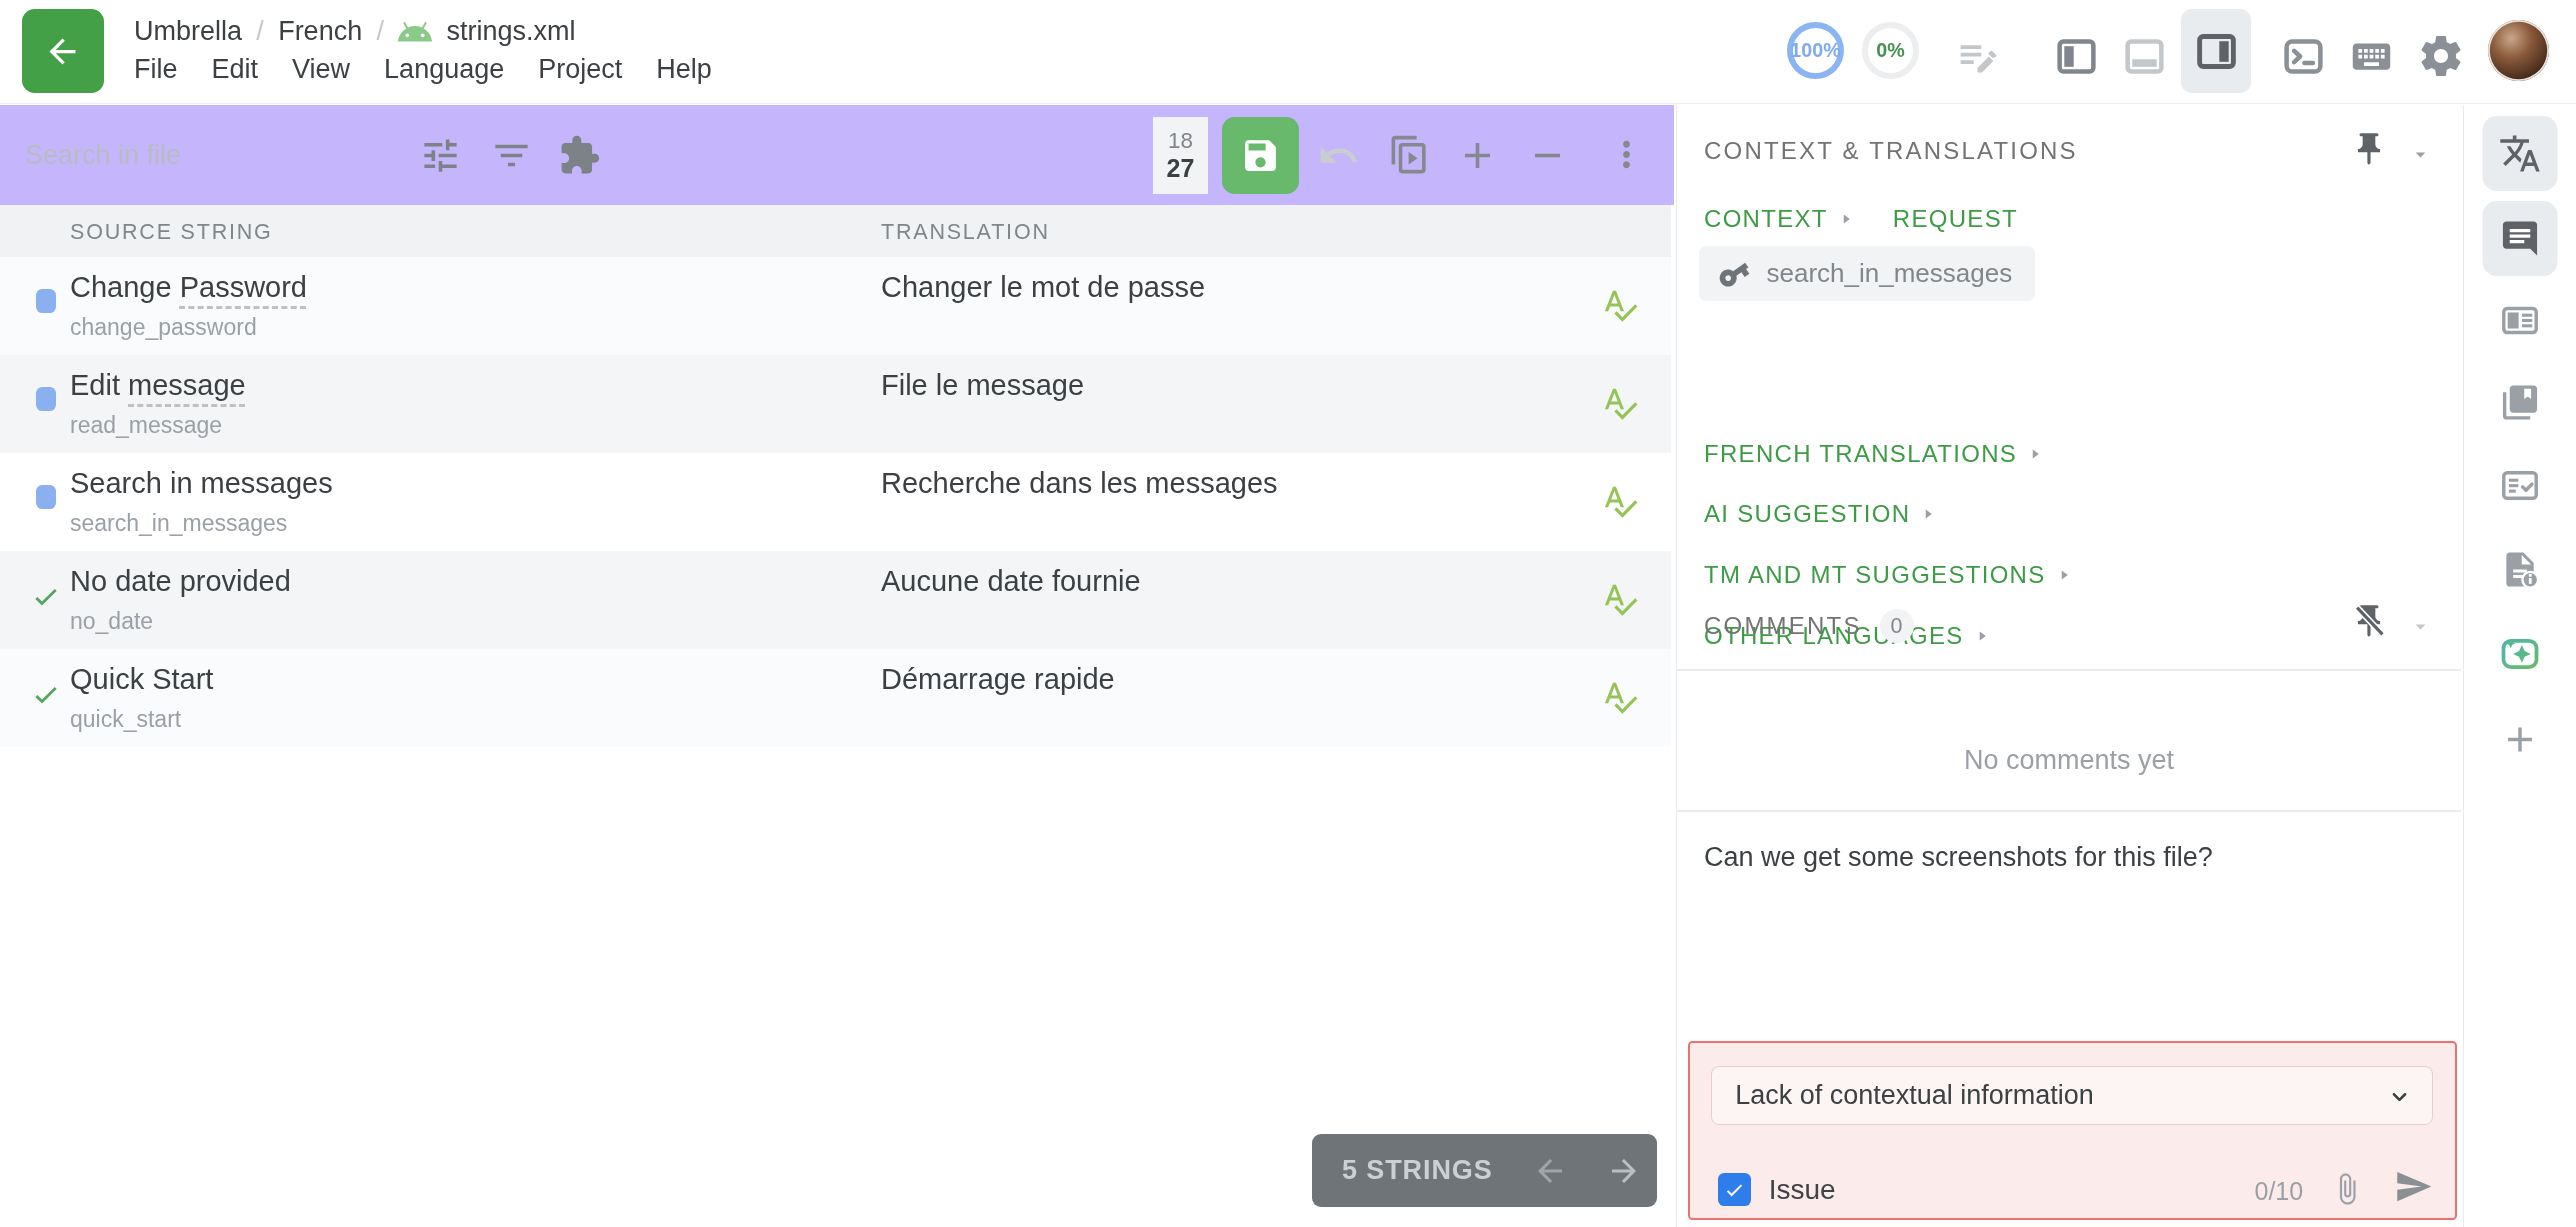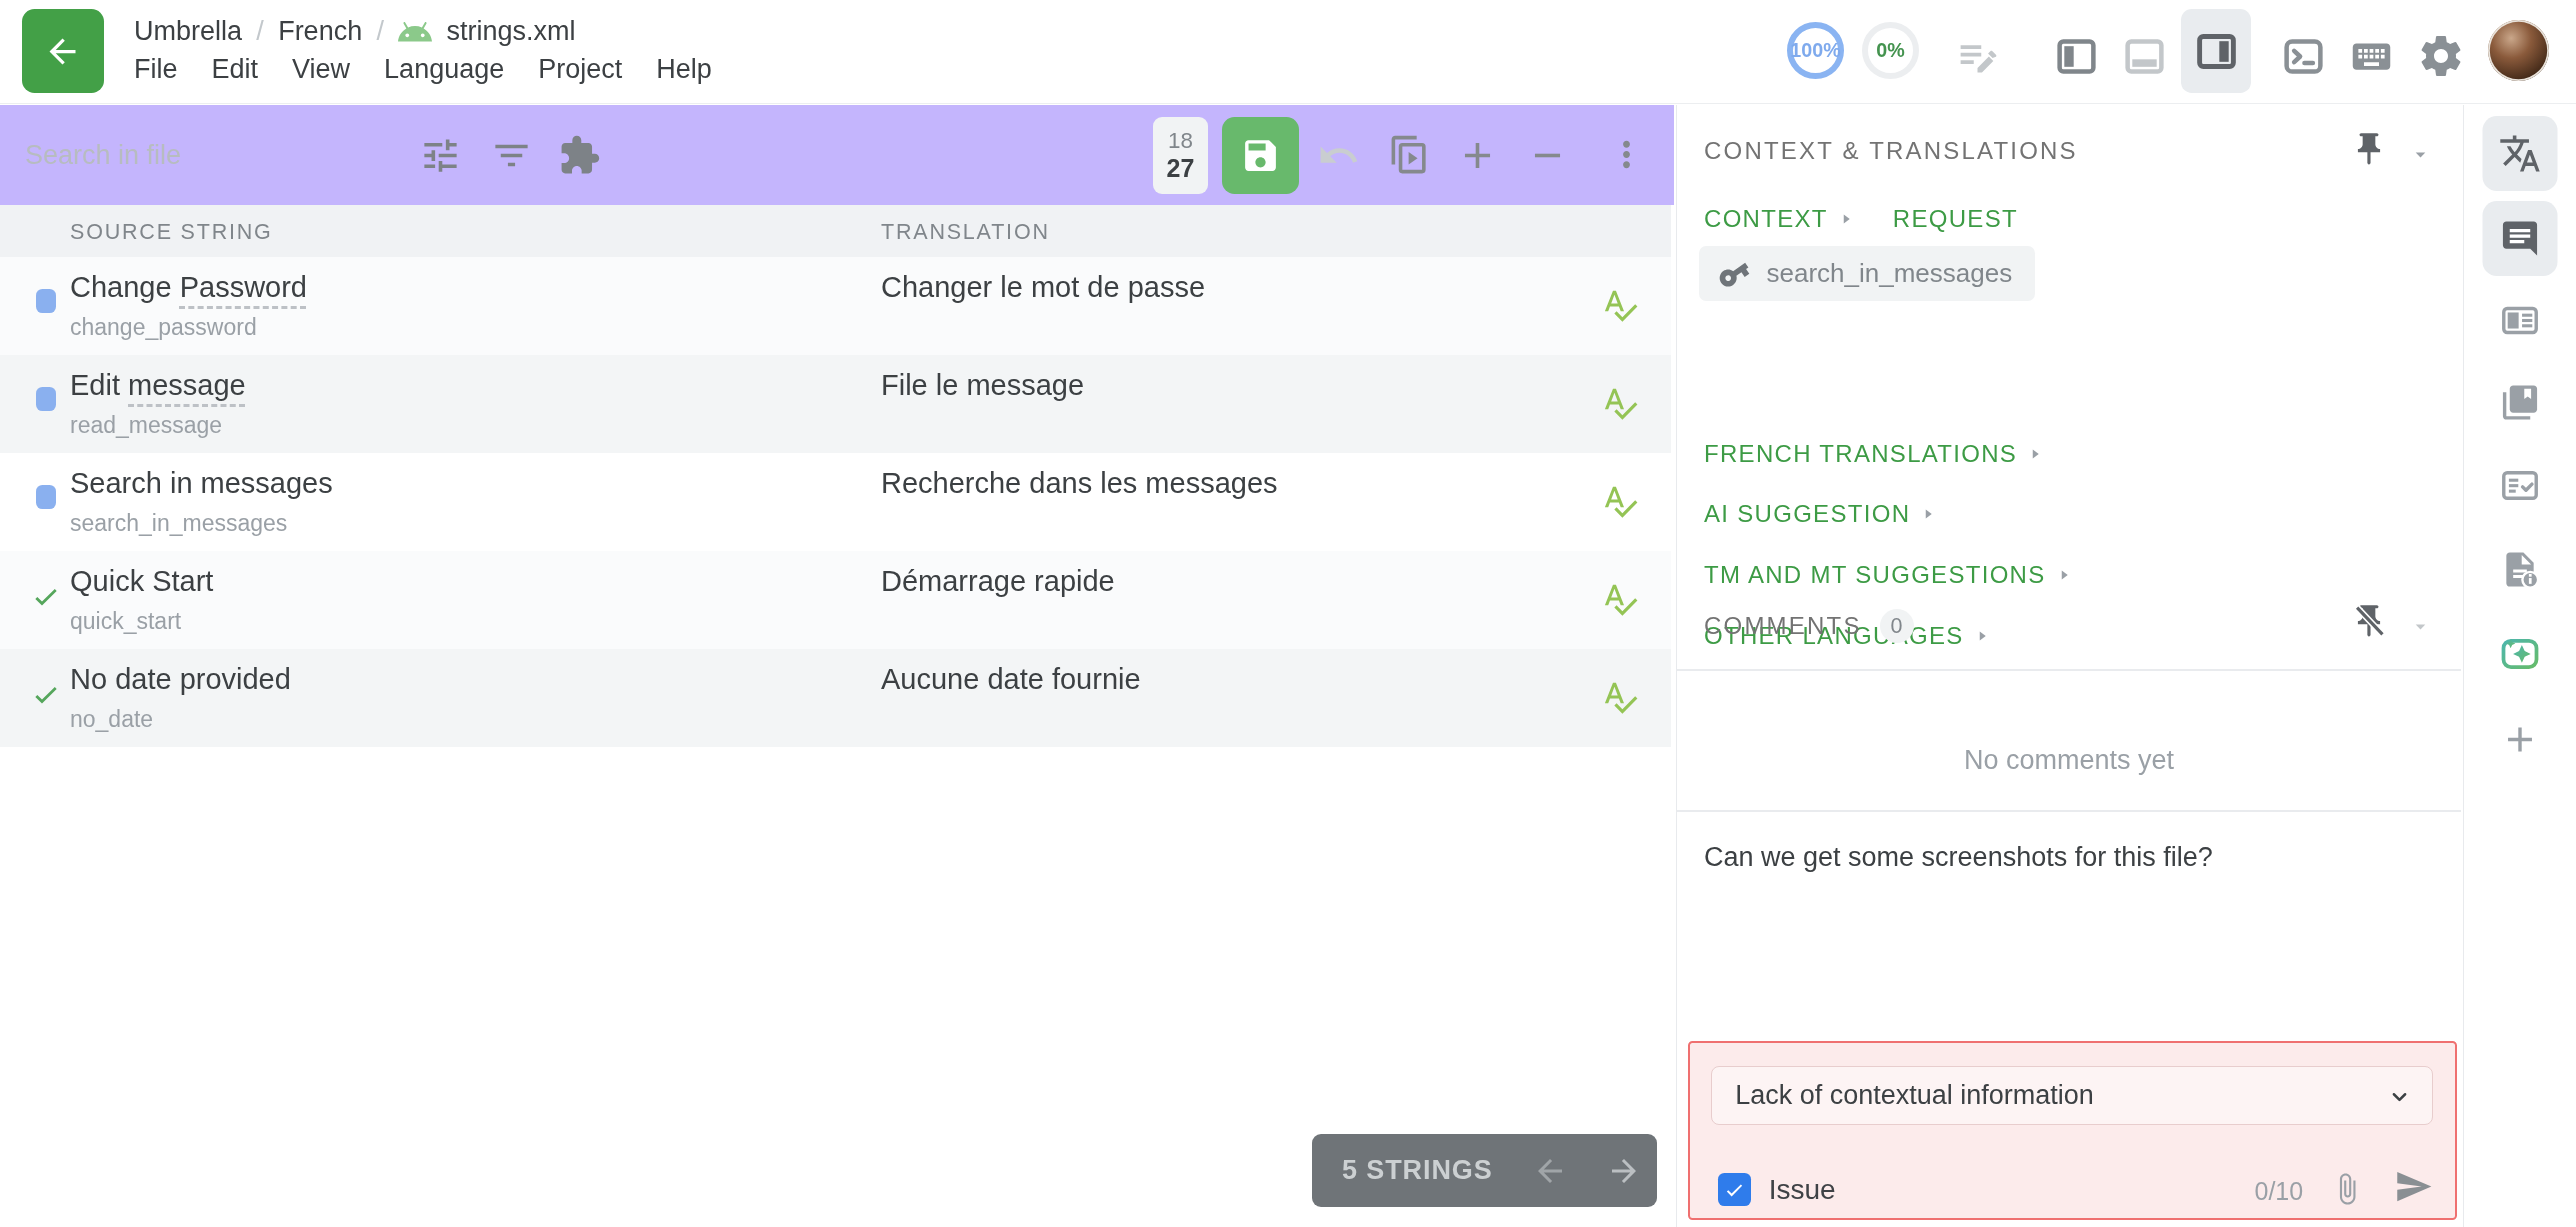--- a/index.html
+++ b/index.html
@@ -20,21 +20,21 @@
   #panel-right-wrap { position:absolute; left:2181px; top:9px; width:70px; height:84px; background:#e9ecef; border-radius:10.7px; display:flex; align-items:center; justify-content:center; cursor:pointer; }
   #avatar { position:absolute; left:2488px; top:19.7px; width:61px; height:61px; border-radius:50%; cursor:pointer;
     background:radial-gradient(circle at 38% 30%, #caa78a 0%, #8a5a3b 35%, #3e2616 78%, #2a1a0e 100%);
     box-shadow:inset 0 0 0 1.8px #e8e2da; }
 
   
   #toolbar { position:absolute; left:0; top:105px; width:1674px; height:100px; background:#c4b5fd; }
   #search-input { position:absolute; left:25px; top:27px; width:555px; height:47px; border:none; outline:none; font-size:27px; color:#3c4043; font-family:inherit; background:transparent; }
   #search-input::placeholder { color:#b7bcc0; }
   .tool-ic { position:absolute; top:29px; cursor:pointer; }
-  #counter-badge { position:absolute; left:1153px; top:11.6px; width:55px; height:77px; background:#f1f3f4; border-radius:9px; display:flex; flex-direction:column; align-items:center; justify-content:center; line-height:1.15; }
+  #counter-badge { position:absolute; left:1153px; top:11.6px; width:55px; height:77px; background:#f1f3f4; border-radius:0; display:flex; flex-direction:column; align-items:center; justify-content:center; line-height:1.15; }
   #counter-badge .cur { font-size:22.4px; color:#80868b; }
   #counter-badge .tot { font-size:25px; font-weight:bold; color:#3c4043; }
   #save-btn { position:absolute; left:1222px; top:11.6px; width:77px; height:77px; background:#68b96c; border-radius:12.5px; display:flex; align-items:center; justify-content:center; cursor:pointer; }
 
   
   #grid { position:absolute; left:0; top:205px; width:1671px; }
   #grid-header { height:52px; background:#f0f2f4; position:relative; font-size:21.5px; letter-spacing:1.8px; color:#80868b; }
   #grid-header .h1 { position:absolute; left:70px; top:15px; }
   #grid-header .h2 { position:absolute; left:881px; top:15px; }
   .row { position:relative; height:98px; cursor:pointer; }
@@ -269,45 +269,45 @@
     <span class="src"><span>Search in messages</span></span>
     <span class="key">search_in_messages</span>
     <span class="trn">Recherche dans les messages</span>
     <span class="spell">
         <svg width="38" height="38" viewBox="0 0 24 24" fill="#94c455">
           <path d="M12.45 16h2.09L9.43 3H7.57L2.46 16h2.09l1.12-3h5.64l1.14 3zm-6.02-5L8.5 5.48 10.57 11H6.43zm15.16.59l-8.09 8.09L9.83 16l-1.41 1.41 5.09 5.09L23 13l-1.41-1.41z"></path>
         </svg>
       </span>
   </div>
 
+  <div class="row bg-b">
+    <span class="approve-check">
+        <svg width="32" height="32" viewBox="0 0 24 24" fill="#55a65c">
+          <path d="M9 16.2l-3.5-3.5L4 14.2 9 19.2 20 8.2l-1.4-1.4z"></path>
+        </svg>
+      </span>
+    <span class="src"><span>No date provided</span></span>
+    <span class="key">no_date</span>
+    <span class="trn">Aucune date fournie</span>
+    <span class="spell">
+        <svg width="38" height="38" viewBox="0 0 24 24" fill="#94c455">
+          <path d="M12.45 16h2.09L9.43 3H7.57L2.46 16h2.09l1.12-3h5.64l1.14 3zm-6.02-5L8.5 5.48 10.57 11H6.43zm15.16.59l-8.09 8.09L9.83 16l-1.41 1.41 5.09 5.09L23 13l-1.41-1.41z"></path>
+        </svg>
+      </span>
+  </div>
+
   <div class="row bg-a">
     <span class="approve-check">
         <svg width="32" height="32" viewBox="0 0 24 24" fill="#55a65c">
           <path d="M9 16.2l-3.5-3.5L4 14.2 9 19.2 20 8.2l-1.4-1.4z"></path>
         </svg>
       </span>
     <span class="src"><span>Quick Start</span></span>
     <span class="key">quick_start</span>
     <span class="trn">Démarrage rapide</span>
-    <span class="spell">
-        <svg width="38" height="38" viewBox="0 0 24 24" fill="#94c455">
-          <path d="M12.45 16h2.09L9.43 3H7.57L2.46 16h2.09l1.12-3h5.64l1.14 3zm-6.02-5L8.5 5.48 10.57 11H6.43zm15.16.59l-8.09 8.09L9.83 16l-1.41 1.41 5.09 5.09L23 13l-1.41-1.41z"></path>
-        </svg>
-      </span>
-  </div>
-
-  <div class="row bg-b">
-    <span class="approve-check">
-        <svg width="32" height="32" viewBox="0 0 24 24" fill="#55a65c">
-          <path d="M9 16.2l-3.5-3.5L4 14.2 9 19.2 20 8.2l-1.4-1.4z"></path>
-        </svg>
-      </span>
-    <span class="src"><span>No date provided</span></span>
-    <span class="key">no_date</span>
-    <span class="trn">Aucune date fournie</span>
     <span class="spell">
         <svg width="38" height="38" viewBox="0 0 24 24" fill="#94c455">
           <path d="M12.45 16h2.09L9.43 3H7.57L2.46 16h2.09l1.12-3h5.64l1.14 3zm-6.02-5L8.5 5.48 10.57 11H6.43zm15.16.59l-8.09 8.09L9.83 16l-1.41 1.41 5.09 5.09L23 13l-1.41-1.41z"></path>
         </svg>
       </span>
   </div>
 </div>
 
 <div id="pager">
   <span class="lbl">5 STRINGS</span>

